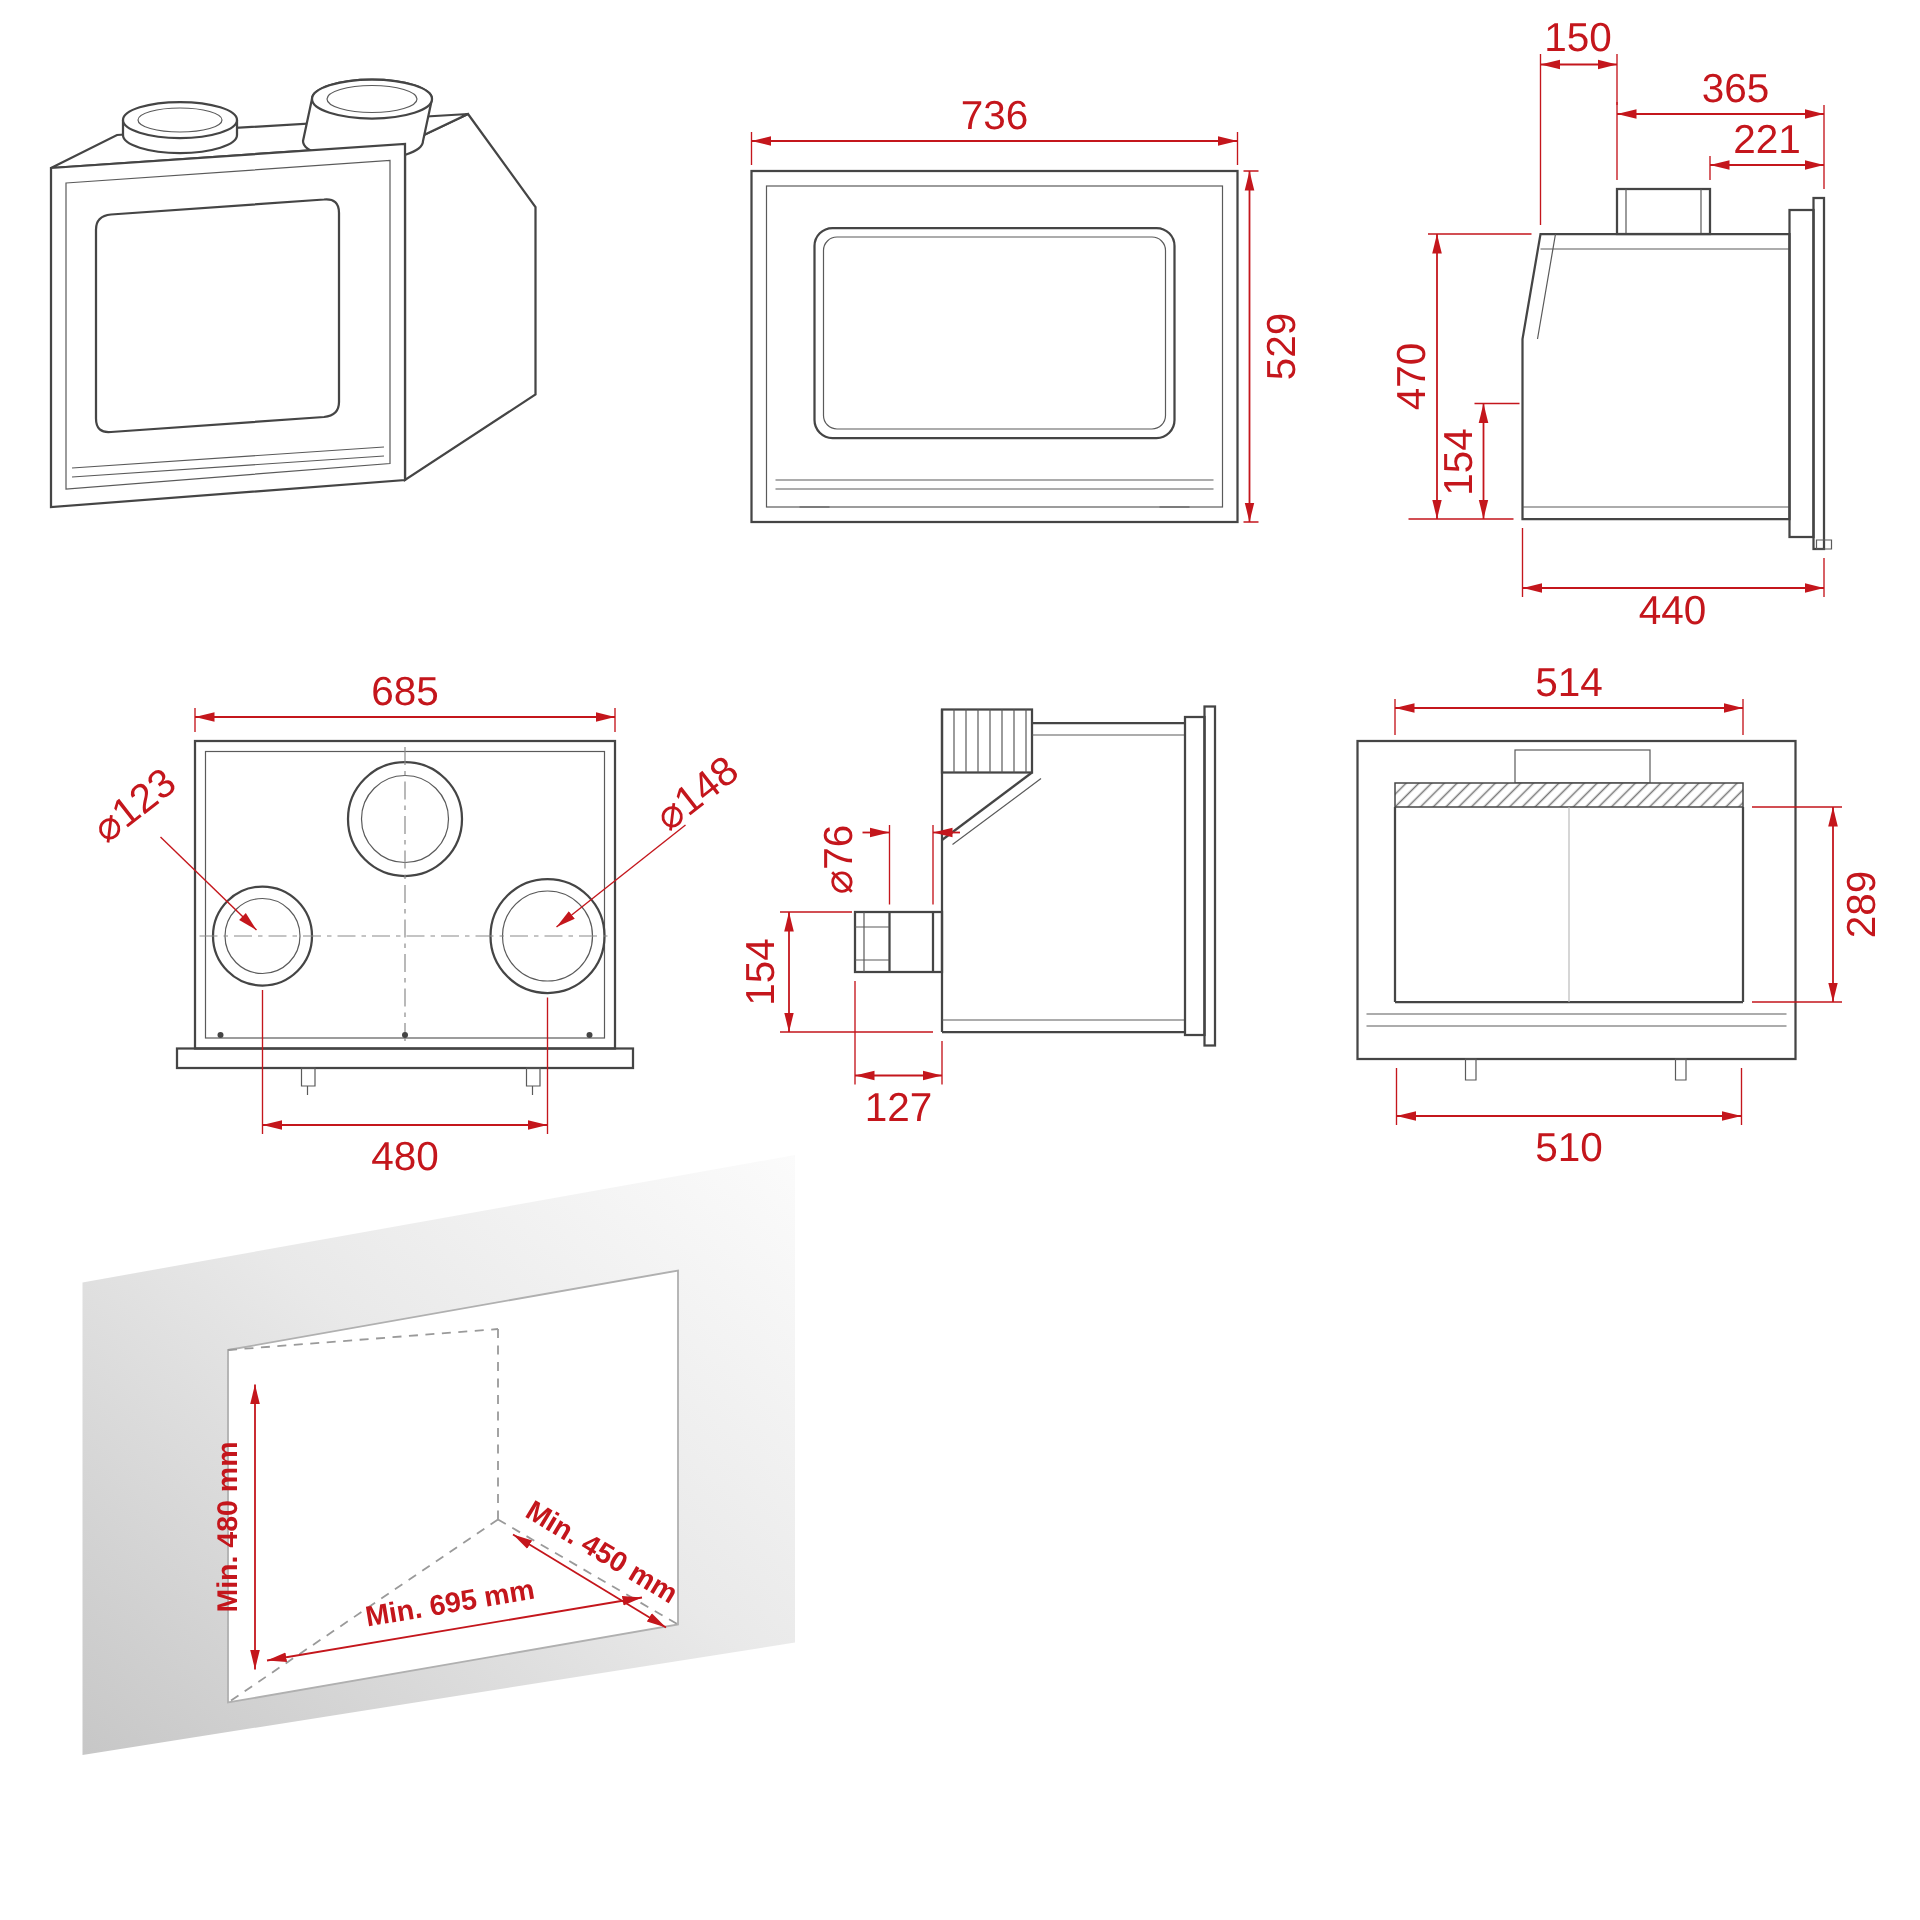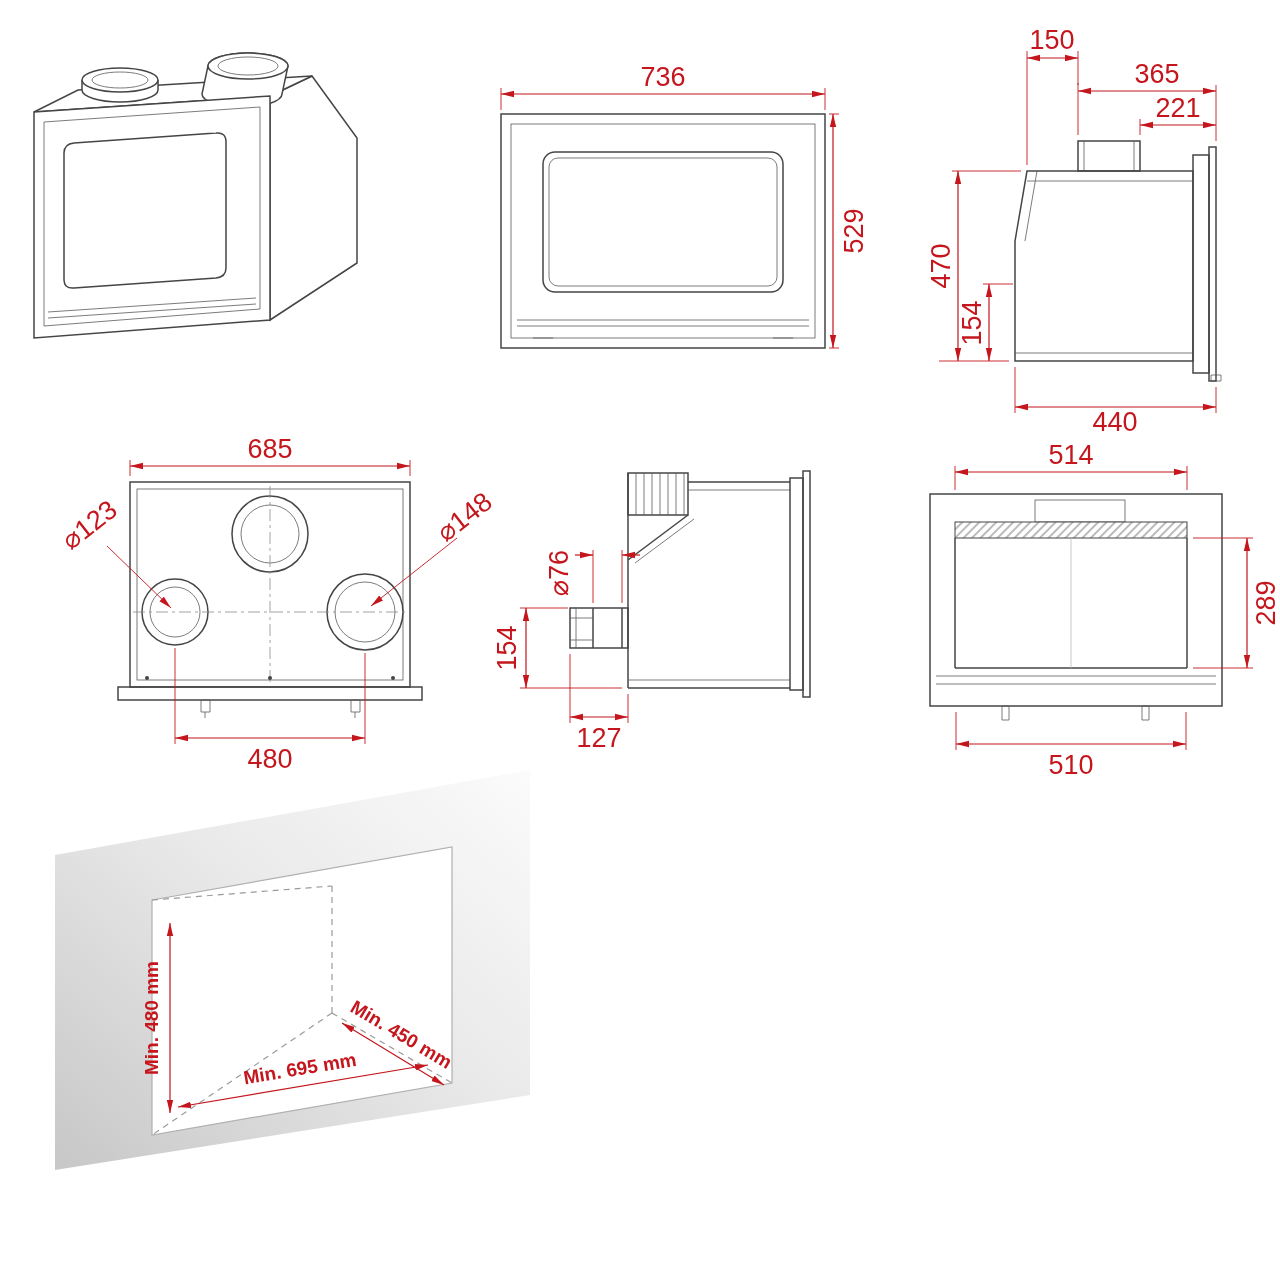--- a/index.html
+++ b/index.html
@@ -88,21 +88,21 @@
         <text class="dimt" x="190" y="16">736</text>
       </g>
       <g>
         <path class="ext" d="M356,44 H366 M356,278 H366"></path>
         <path class="dim" d="M360,44 V278" marker-start="url(#aS)" marker-end="url(#aE)"></path>
         <text class="dimt" x="390" y="161" transform="rotate(-90 390 161)">529</text>
       </g>
     </svg>
   </div>
 
-  <div class="view" style="left:925px;top:23px">
+  <div class="view" style="left:925px;top:8px">
     <svg width="345" height="412" viewBox="0 0 345 412">
       <g>
         <rect class="ol" x="153" y="118" width="62" height="30"></rect>
         <path class="ol2" d="M159,118 V148 M209,118 V148"></path>
         <path class="ol" d="M102,148 L268,148 L268,338 L90,338 L90,218 Z"></path>
         <path class="ol2" d="M112,148 L100,218 M102,158 H268 M90,330 H268"></path>
         <rect class="ol" x="268" y="132" width="16" height="218"></rect>
         <rect class="ol" x="284" y="124" width="7" height="234"></rect>
         <path class="ol2" d="M286,352 h10 v6 h-10 z"></path>
       </g>
@@ -132,21 +132,21 @@
         <text class="dimt" x="56" y="300" transform="rotate(-90 56 300)">154</text>
       </g>
       <g>
         <path class="ext" d="M90,344 V390 M291,364 V390"></path>
         <path class="dim" d="M90,384 H291" marker-start="url(#aS)" marker-end="url(#aE)"></path>
         <text class="dimt" x="190" y="408">440</text>
       </g>
     </svg>
   </div>
 
-  <div class="view" style="left:55px;top:442px">
+  <div class="view" style="left:55px;top:454px">
     <svg width="470" height="345" viewBox="0 0 470 345">
       <g>
         <rect class="ol" x="75" y="40" width="280" height="205"></rect>
         <rect class="ol2" x="82" y="47" width="266" height="191"></rect>
         <circle class="ol" cx="215" cy="92" r="38"></circle>
         <circle class="ol2" cx="215" cy="92" r="29"></circle>
         <circle class="ol" cx="120" cy="170" r="33"></circle>
         <circle class="ol2" cx="120" cy="170" r="25"></circle>
         <circle class="ol" cx="310" cy="170" r="38"></circle>
         <circle class="ol2" cx="310" cy="170" r="30"></circle>
@@ -204,21 +204,21 @@
         <text class="dimt" x="26" y="193" transform="rotate(-90 26 193)">154</text>
       </g>
       <g>
         <path class="ext" d="M80,199 V268 M138,239 V268"></path>
         <path class="dim" d="M80,262 H138" marker-start="url(#aS)" marker-end="url(#aE)"></path>
         <text class="dimt" x="109" y="292">127</text>
       </g>
     </svg>
   </div>
 
-  <div class="view" style="left:905px;top:448px">
+  <div class="view" style="left:880px;top:448px">
     <svg width="375" height="332" viewBox="0 0 375 332">
       <g>
         <rect class="ol" x="25" y="46" width="292" height="212"></rect>
         <rect class="ol2" x="130" y="52" width="90" height="22"></rect>
         <rect x="50" y="74" width="232" height="16" fill="url(#hatch)" stroke="#454545" stroke-width="1"></rect>
         <path class="ol" d="M50,90 V220 M282,90 V220 M50,220 H282"></path>
         <path d="M166,90 V220" stroke="#bbb" stroke-width="0.8" fill="none"></path>
         <path class="ol2" d="M31,228 H311 M31,236 H311"></path>
         <path class="ol2" d="M97,258 h7 v14 h-7 z M237,258 h7 v14 h-7 z"></path>
       </g>

